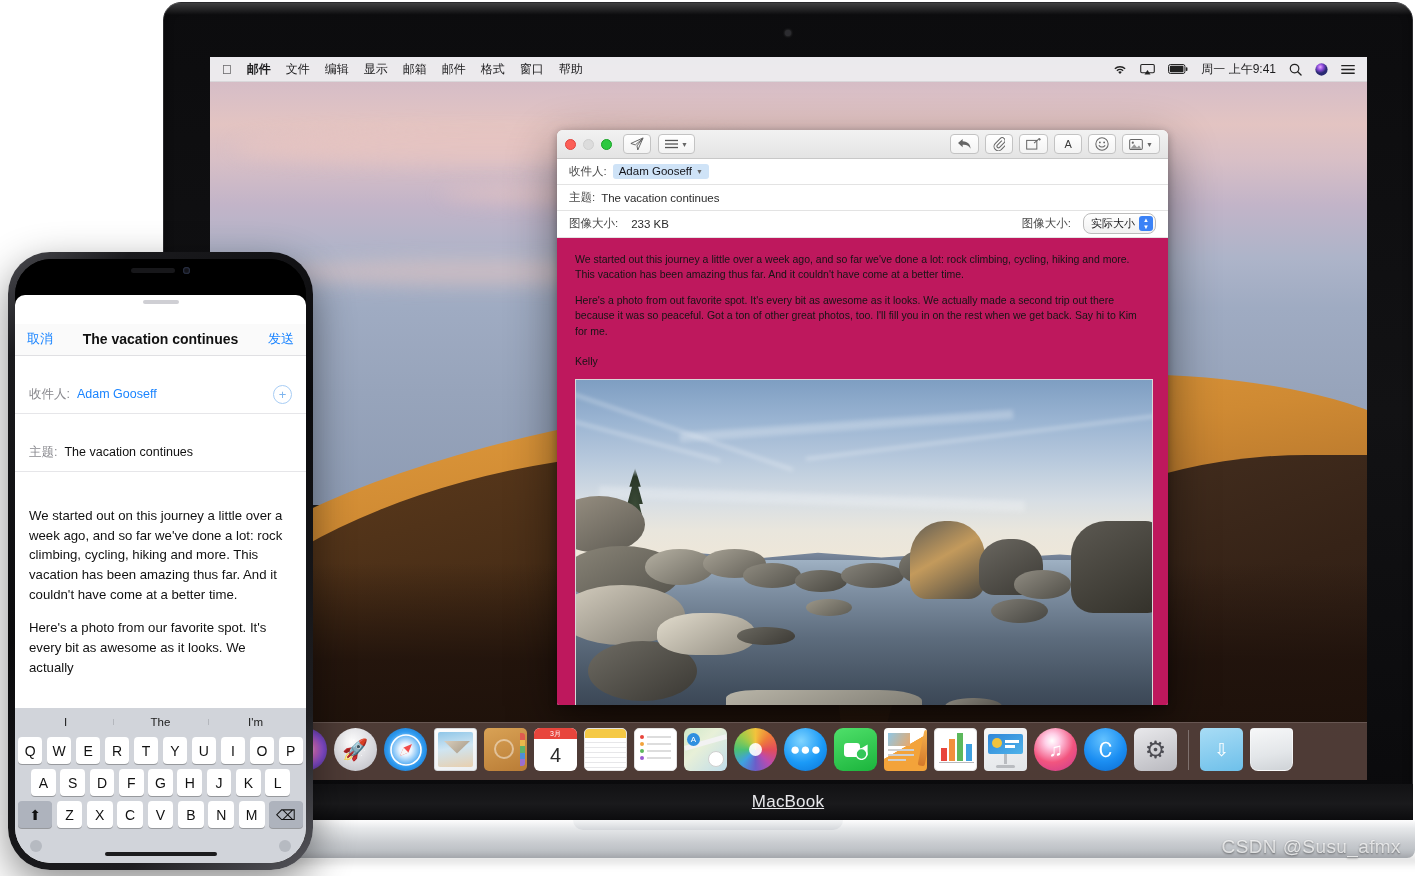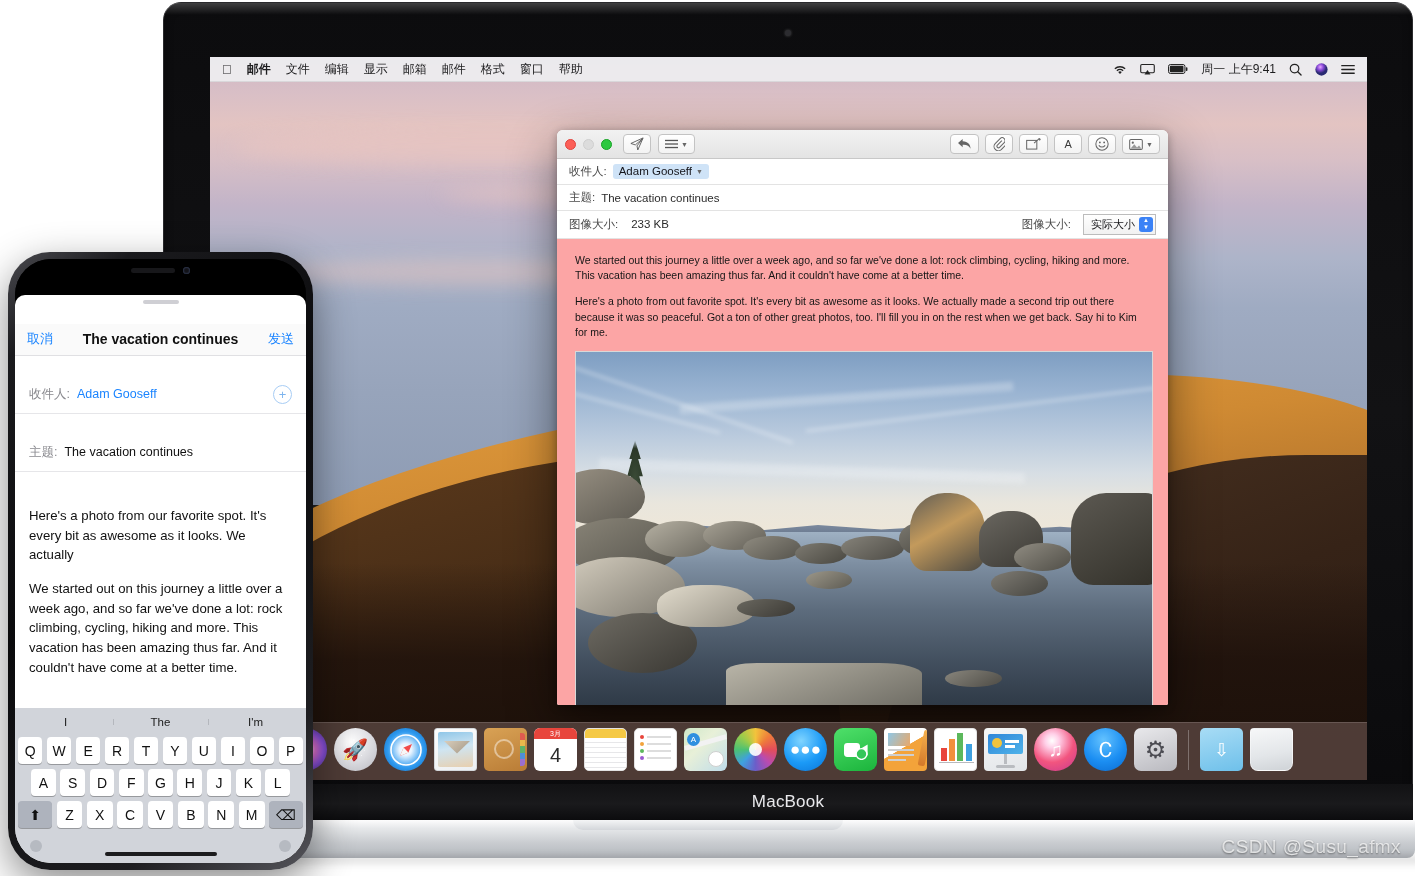--- a/index.html
+++ b/index.html
@@ -143,32 +143,32 @@
   }
   .fld-label { color:#4a4a4a; margin-right:6px; white-space:nowrap; }
   .token {
     background:#cfe3f7; border-radius:3px; padding:1px 6px 2px 6px;
     font-size:11.5px; color:#14141a; display:inline-flex; align-items:center; gap:4px;
   }
   .mw-field.sizerow { justify-content:space-between; }
   .sizeleft{ display:flex; align-items:center; gap:7px; }
   .sizeright{ display:flex; align-items:center; gap:6px; }
   .popup {
-    border:1px solid #bcbcbc; border-radius:0;
+    border:1px solid #bcbcbc; border-radius:8px;
     background:linear-gradient(180deg,#fff,#f1f1f1);
     padding:2px 20px 2px 7px; font-size:11px; position:relative; color:#17171a;
   }
   .popup .stepper {
     position:absolute; right:2px; top:2px; bottom:2px; width:14px;
     background:#3b82f6; border-radius:3px;
     display:flex; flex-direction:column; align-items:center; justify-content:center;
     color:#fff; font-size:6px; line-height:7px;
   }
 
-  .mw-body { flex:1 1 auto; padding:14px 18px 0 18px; overflow:hidden; background:#fca5a5; }
+  .mw-body { flex:1 1 auto; padding:14px 18px 0 18px; overflow:hidden; background:#be185d; }
   .mw-p { font-size:10.5px; line-height:1.45; color:#151515; margin-bottom:11px; }
   .mw-sig { font-size:10.5px; color:#151515; margin: 16px 0 12px 0; }
 
   
   .photo { position:relative; width:578px; height:355px; overflow:hidden; border:1px solid #d8d8d8; }
   .ph-sky{position:absolute;left:0;top:0;width:100%;height:52%;
     background:linear-gradient(180deg,#7e9ec2 0%,#9ab4d2 22%,#b9cadd 45%,#d7dee4 66%,#e9e6dd 82%,#efe7d8 100%);}
   .ph-streak{position:absolute;background:rgba(255,255,255,.5);filter:blur(2px);transform-origin:left center;}
   .ph-mtn{position:absolute;left:0;top:47%;width:100%;height:5%;
     background:linear-gradient(180deg,#8694a8,#69788d);
@@ -221,21 +221,21 @@
     display:flex;align-items:center;justify-content:center;color:#fff;font-size:18px;}
   .i-trash{background:linear-gradient(170deg,#f6f7f8 0%, #e3e6e9 60%, #cfd3d7 100%);border-radius:4px 4px 8px 8px;
     border:1px solid rgba(255,255,255,.5);}
 
   
   .mb-bottombar{
     position:absolute; left:0; bottom:0; width:100%; height:36px;
     background:linear-gradient(180deg,#121214 0%,#1a1a1c 55%,#0c0c0e 100%);
     display:flex; align-items:center; justify-content:center;
   }
-  .mb-brand{ color:#e9e9ec; font-size:17px; letter-spacing:.2px; }
+  .mb-brand{ color:#e9e9ec; font-size:17px; letter-spacing:.2px;text-decoration:underline; }
   .mb-base{
     position:absolute; left:130px; top:820px; width:1285px; height:38px;
     background:linear-gradient(180deg,#fdfdfd 0%, #e6e8ea 22%, #c9ccd0 60%, #b3b7bc 100%);
     border-radius: 2px 2px 8px 8px;
   }
   .mb-notch{
     position:absolute; left:50%; top:820px; transform:translateX(-50%);
     width:270px; height:10px;
     background:linear-gradient(180deg,#f4f5f6,#d3d6da);
     border-radius:0 0 10px 10px;
@@ -535,20 +535,21 @@
             <span class="popup">
               <span>实际大小</span>
               <span class="stepper">▲<br>▼</span>
             </span>
           </span>
         </div>
 
         <div class="mw-body">
           <div class="mw-p">We started out this journey a little over a week ago, and so far we've done a lot: rock climbing, cycling, hiking and more. This vacation has been amazing thus far. And it couldn't have come at a better time.</div>
           <div class="mw-p">Here's a photo from out favorite spot. It's every bit as awesome as it looks. We actually made a second trip out there because it was so peaceful. Got a ton of other great photos, too. I'll fill you in on the rest when we get back. Say hi to Kim for me.</div>
+          <div class="mw-sig">Kelly</div>
 
           <div class="photo">
             <div class="ph-sky"></div>
             <div class="ph-streak" style="left:-2%;top:3%;width:42%;height:2px;transform:rotate(19deg);"></div>
             <div class="ph-streak" style="left:-4%;top:10%;width:30%;height:2px;transform:rotate(15deg);"></div>
             <div class="ph-streak" style="left:40%;top:22%;width:66%;height:2px;transform:rotate(-7deg);"></div>
             <div class="ph-streak" style="left:18%;top:15%;width:58%;height:9px;transform:rotate(-4deg);opacity:.5;"></div>
             <div class="ph-streak" style="left:4%;top:30%;width:74%;height:11px;transform:rotate(2deg);opacity:.45;"></div>
             <div class="ph-mtn"></div>
             <div class="ph-water"></div>
@@ -710,22 +711,22 @@
 
 
           <div class="ip-row">
             <span class="ip-row-left">
               <span class="ip-row-label">主题:</span>
               <span class="ip-row-value dark">The vacation continues</span>
             </span>
           </div>
 
           <div class="ip-bodytext">
+            <p>We started out on this journey a little over a week ago, and so far we've done a lot: rock climbing, cycling, hiking and more. This vacation has been amazing thus far. And it couldn't have come at a better time.</p>
             <p>Here's a photo from our favorite spot. It's every bit as awesome as it looks. We actually</p>
-            <p>We started out on this journey a little over a week ago, and so far we've done a lot: rock climbing, cycling, hiking and more. This vacation has been amazing thus far. And it couldn't have come at a better time.</p>
           </div>
 
           <div class="ip-kb">
             <div class="kb-predict">
               <div>I</div>
               <div>The</div>
               <div>I'm</div>
             </div>
 
             <div class="kb-row">

